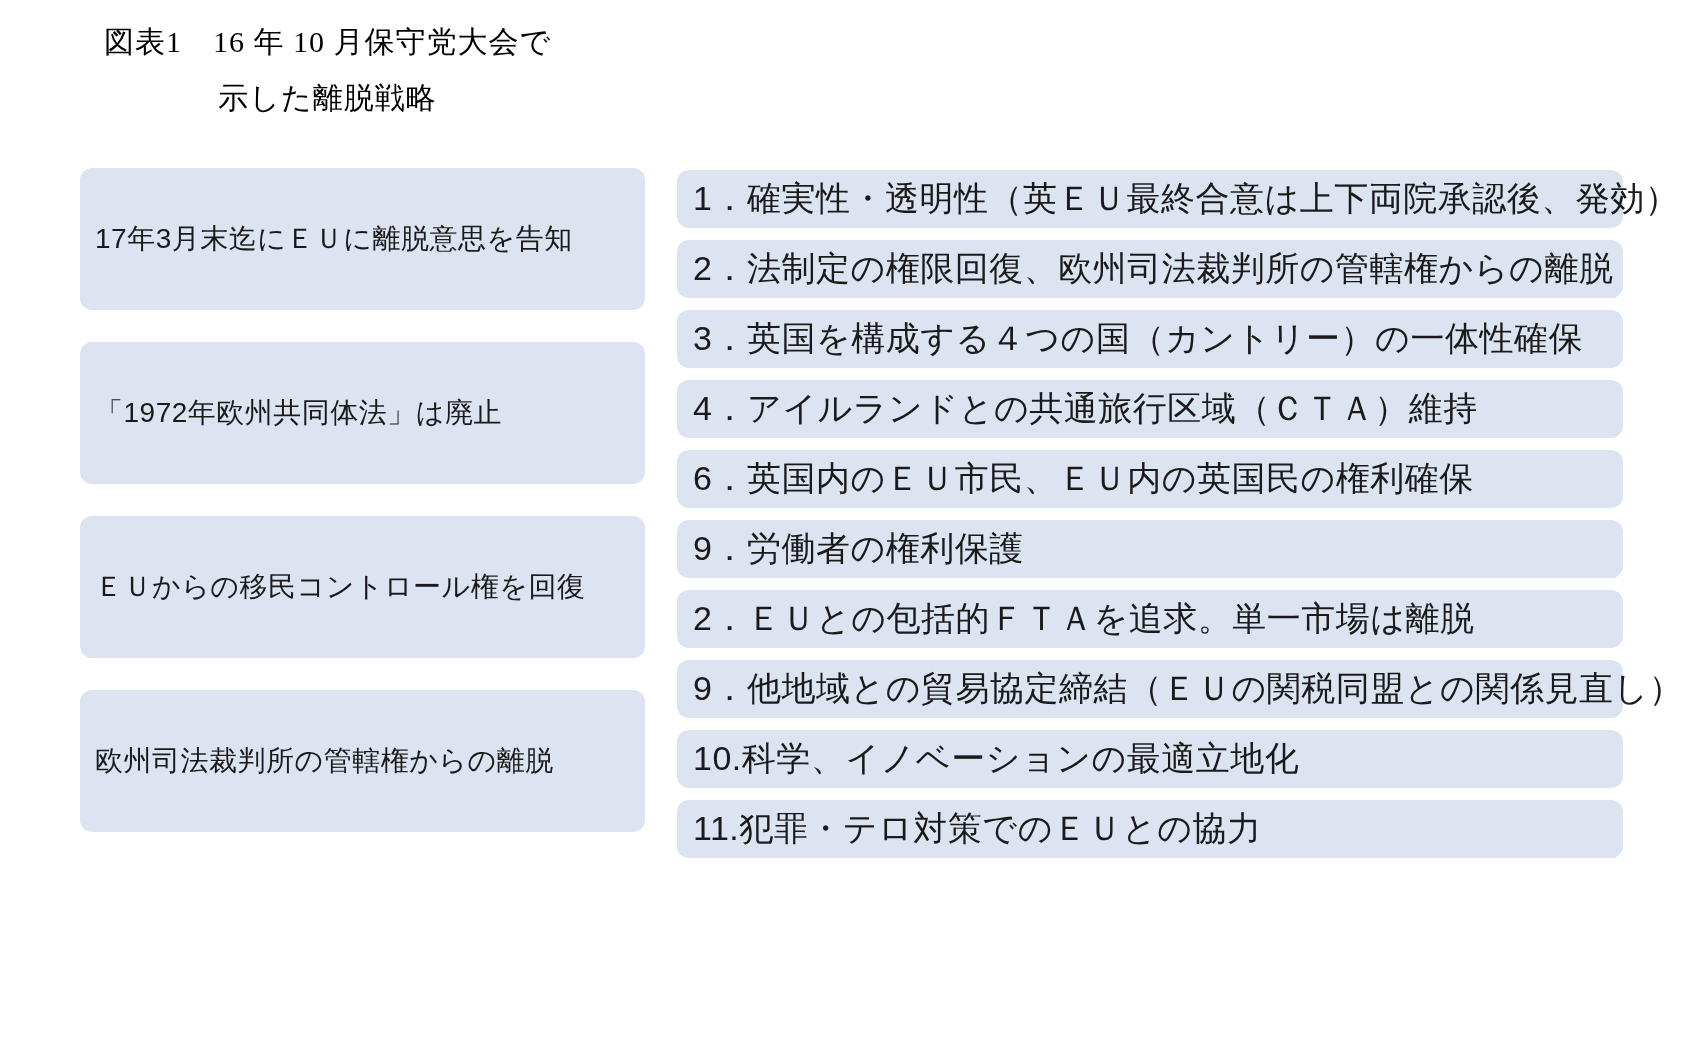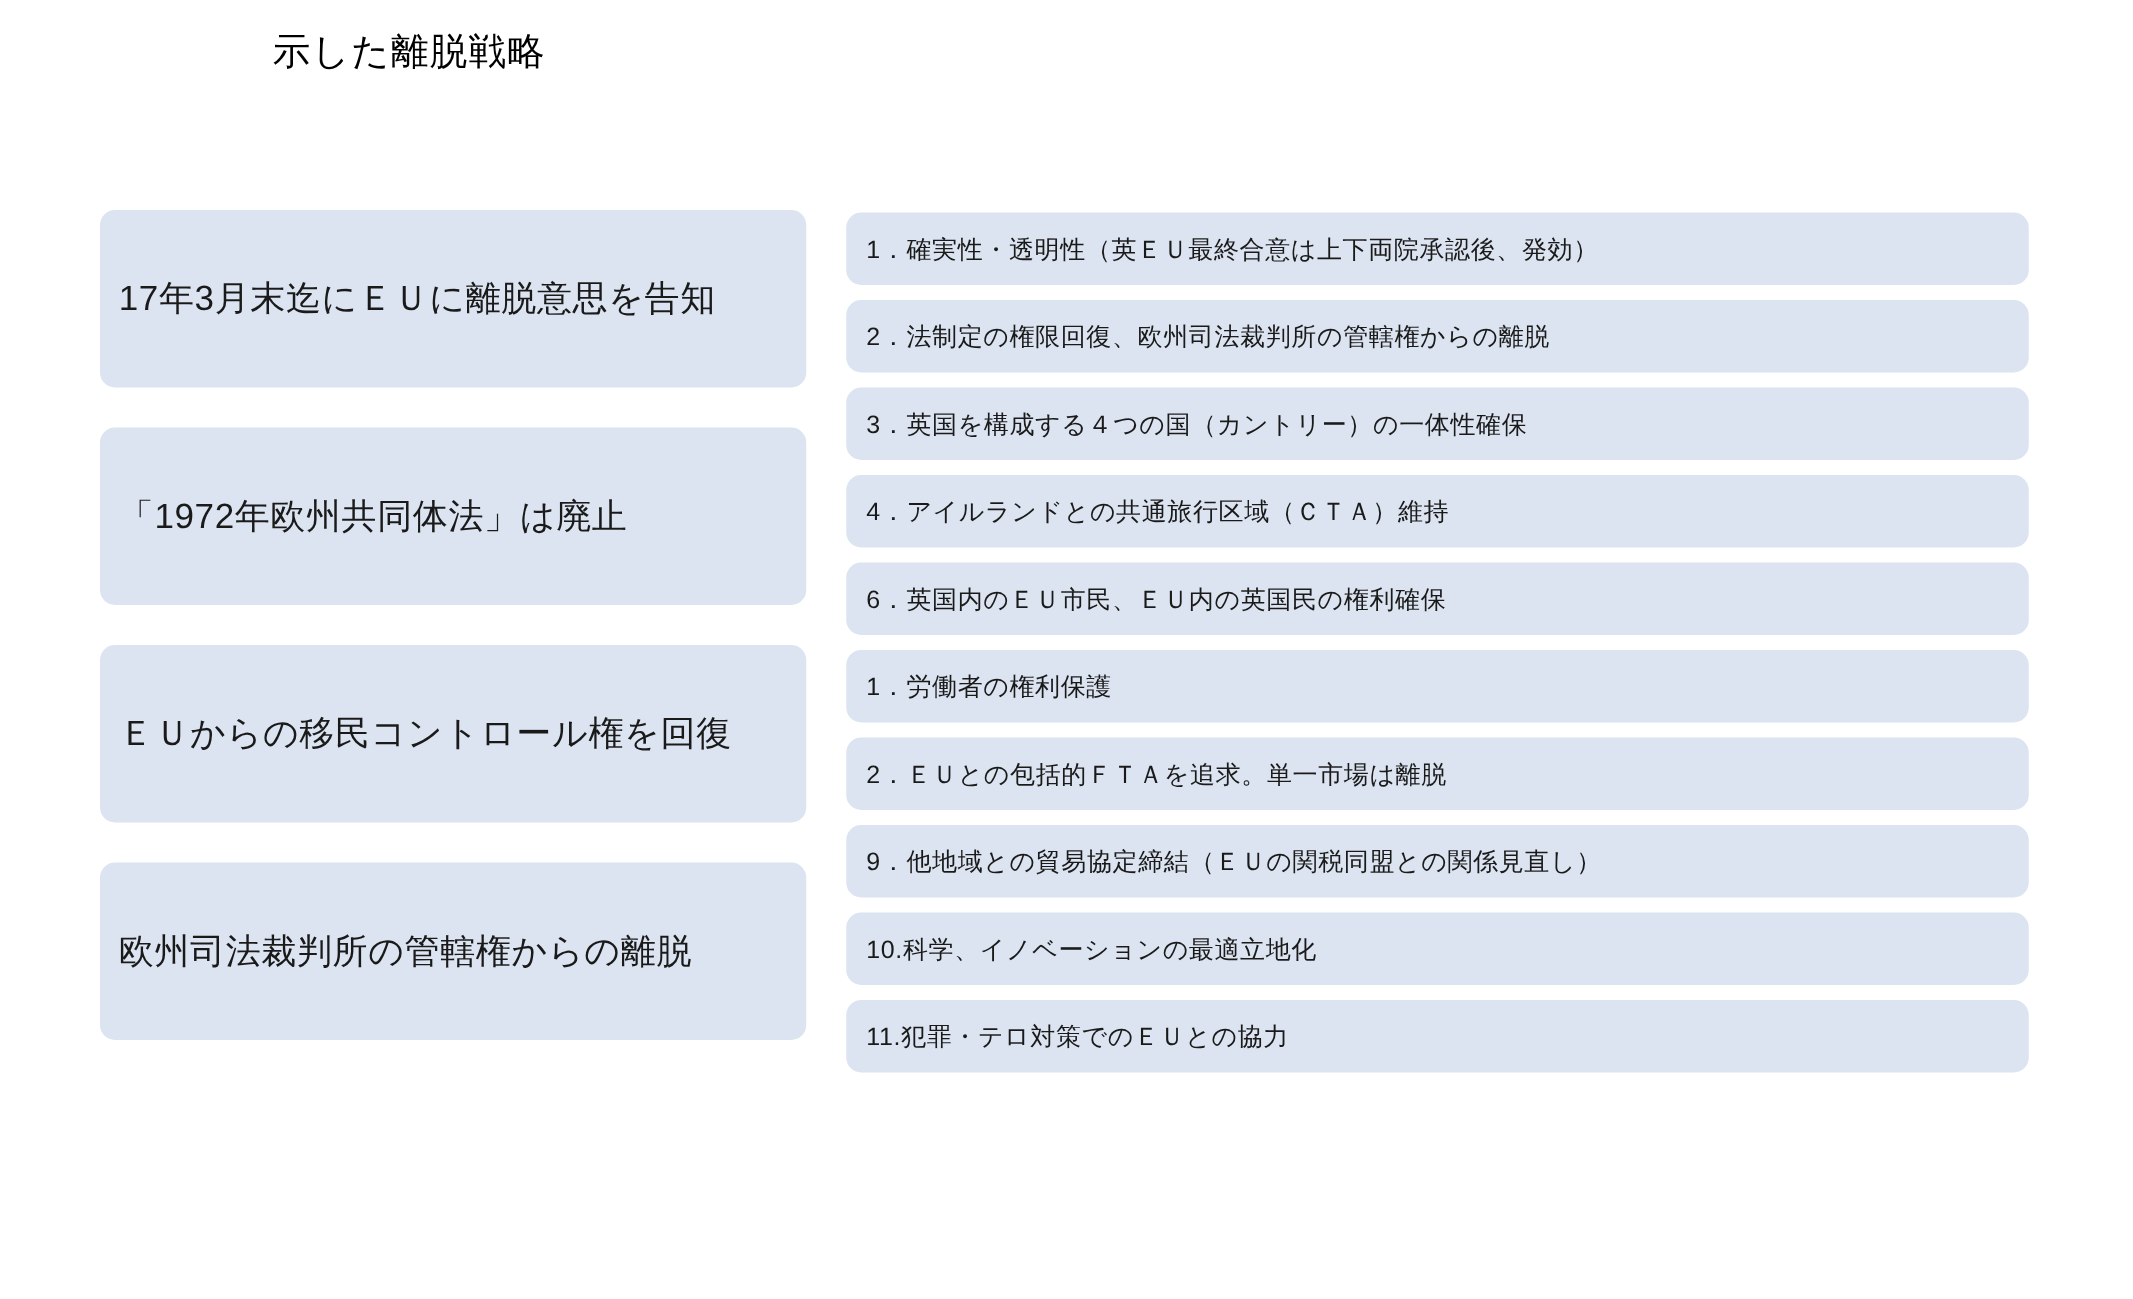--- a/index.html
+++ b/index.html
@@ -41,48 +41,49 @@
   .right-boxes {
     position: absolute; left: 677px; top: 170px; width: 946px;
     display: flex; flex-direction: column; gap: 12px;
   }
   .right-box {
     height: 58px;
     background: var(--box-fill);
     border-radius: 12px;
     display: flex; align-items: center;
     padding: 0 16px 0 16px;
-    font-size: 20px;
+    font-size: 34px;
     letter-spacing: 0.5px;
     white-space: nowrap;
   }
 </style>
 </head>
 <body>
 
 <div class="canvas">
 
   <div class="fig-title fig1-title">
+    <div>図表1　16 年 10 月保守党大会で</div>
     <div>示した離脱戦略</div>
   </div>
 
 
   <div class="left-boxes">
     <div class="left-box">17年3月末迄にＥＵに離脱意思を告知</div>
     <div class="left-box">「1972年欧州共同体法」は廃止</div>
     <div class="left-box">ＥＵからの移民コントロール権を回復</div>
     <div class="left-box">欧州司法裁判所の管轄権からの離脱</div>
   </div>
 
   <div class="right-boxes">
     <div class="right-box">1．確実性・透明性（英ＥＵ最終合意は上下両院承認後、発効）</div>
     <div class="right-box">2．法制定の権限回復、欧州司法裁判所の管轄権からの離脱</div>
     <div class="right-box">3．英国を構成する４つの国（カントリー）の一体性確保</div>
     <div class="right-box">4．アイルランドとの共通旅行区域（ＣＴＡ）維持</div>
     <div class="right-box">6．英国内のＥＵ市民、ＥＵ内の英国民の権利確保</div>
-    <div class="right-box">1．労働者の権利保護</div>
+    <div class="right-box">9．労働者の権利保護</div>
     <div class="right-box">2．ＥＵとの包括的ＦＴＡを追求。単一市場は離脱</div>
     <div class="right-box">9．他地域との貿易協定締結（ＥＵの関税同盟との関係見直し）</div>
     <div class="right-box">10.科学、イノベーションの最適立地化</div>
     <div class="right-box">11.犯罪・テロ対策でのＥＵとの協力</div>
   </div>
 
 </div>
 
 </body></html>

